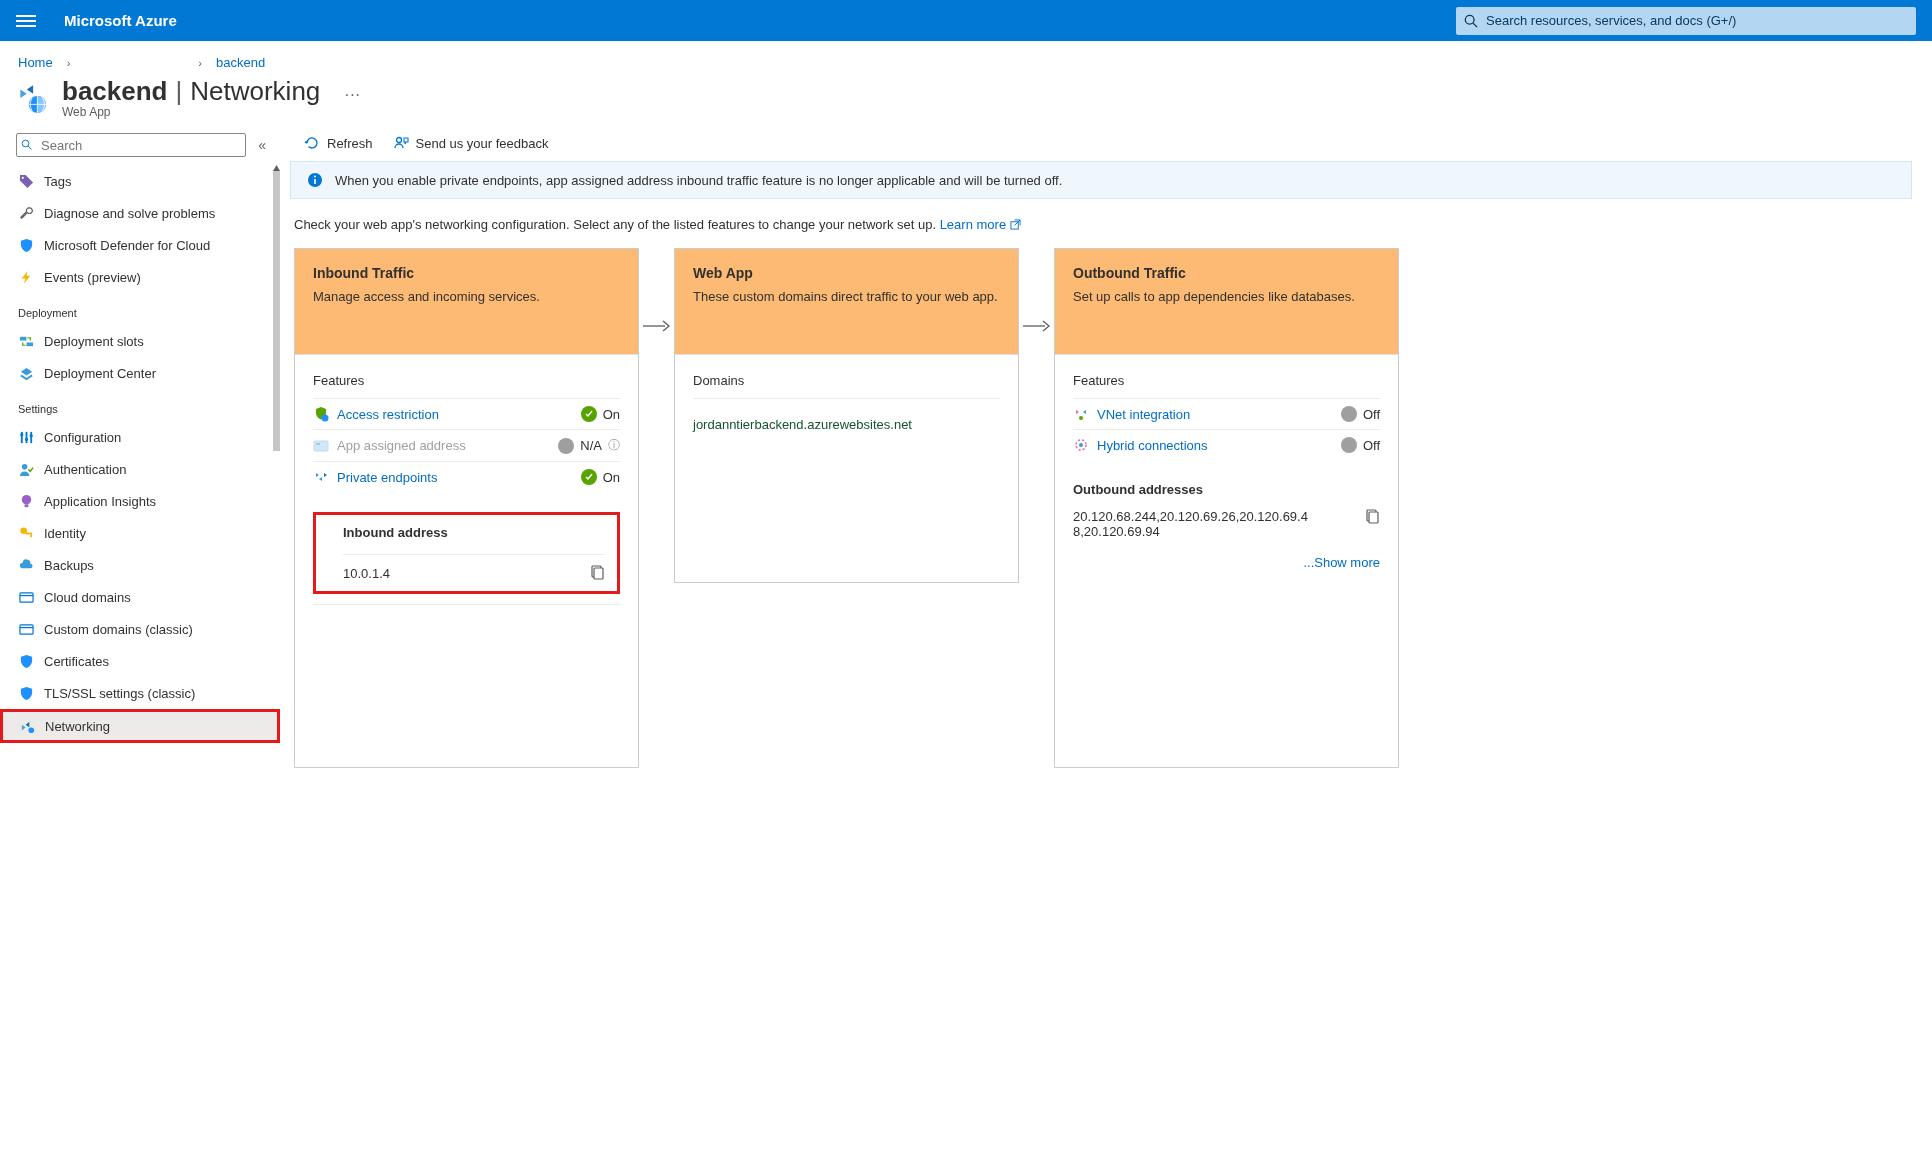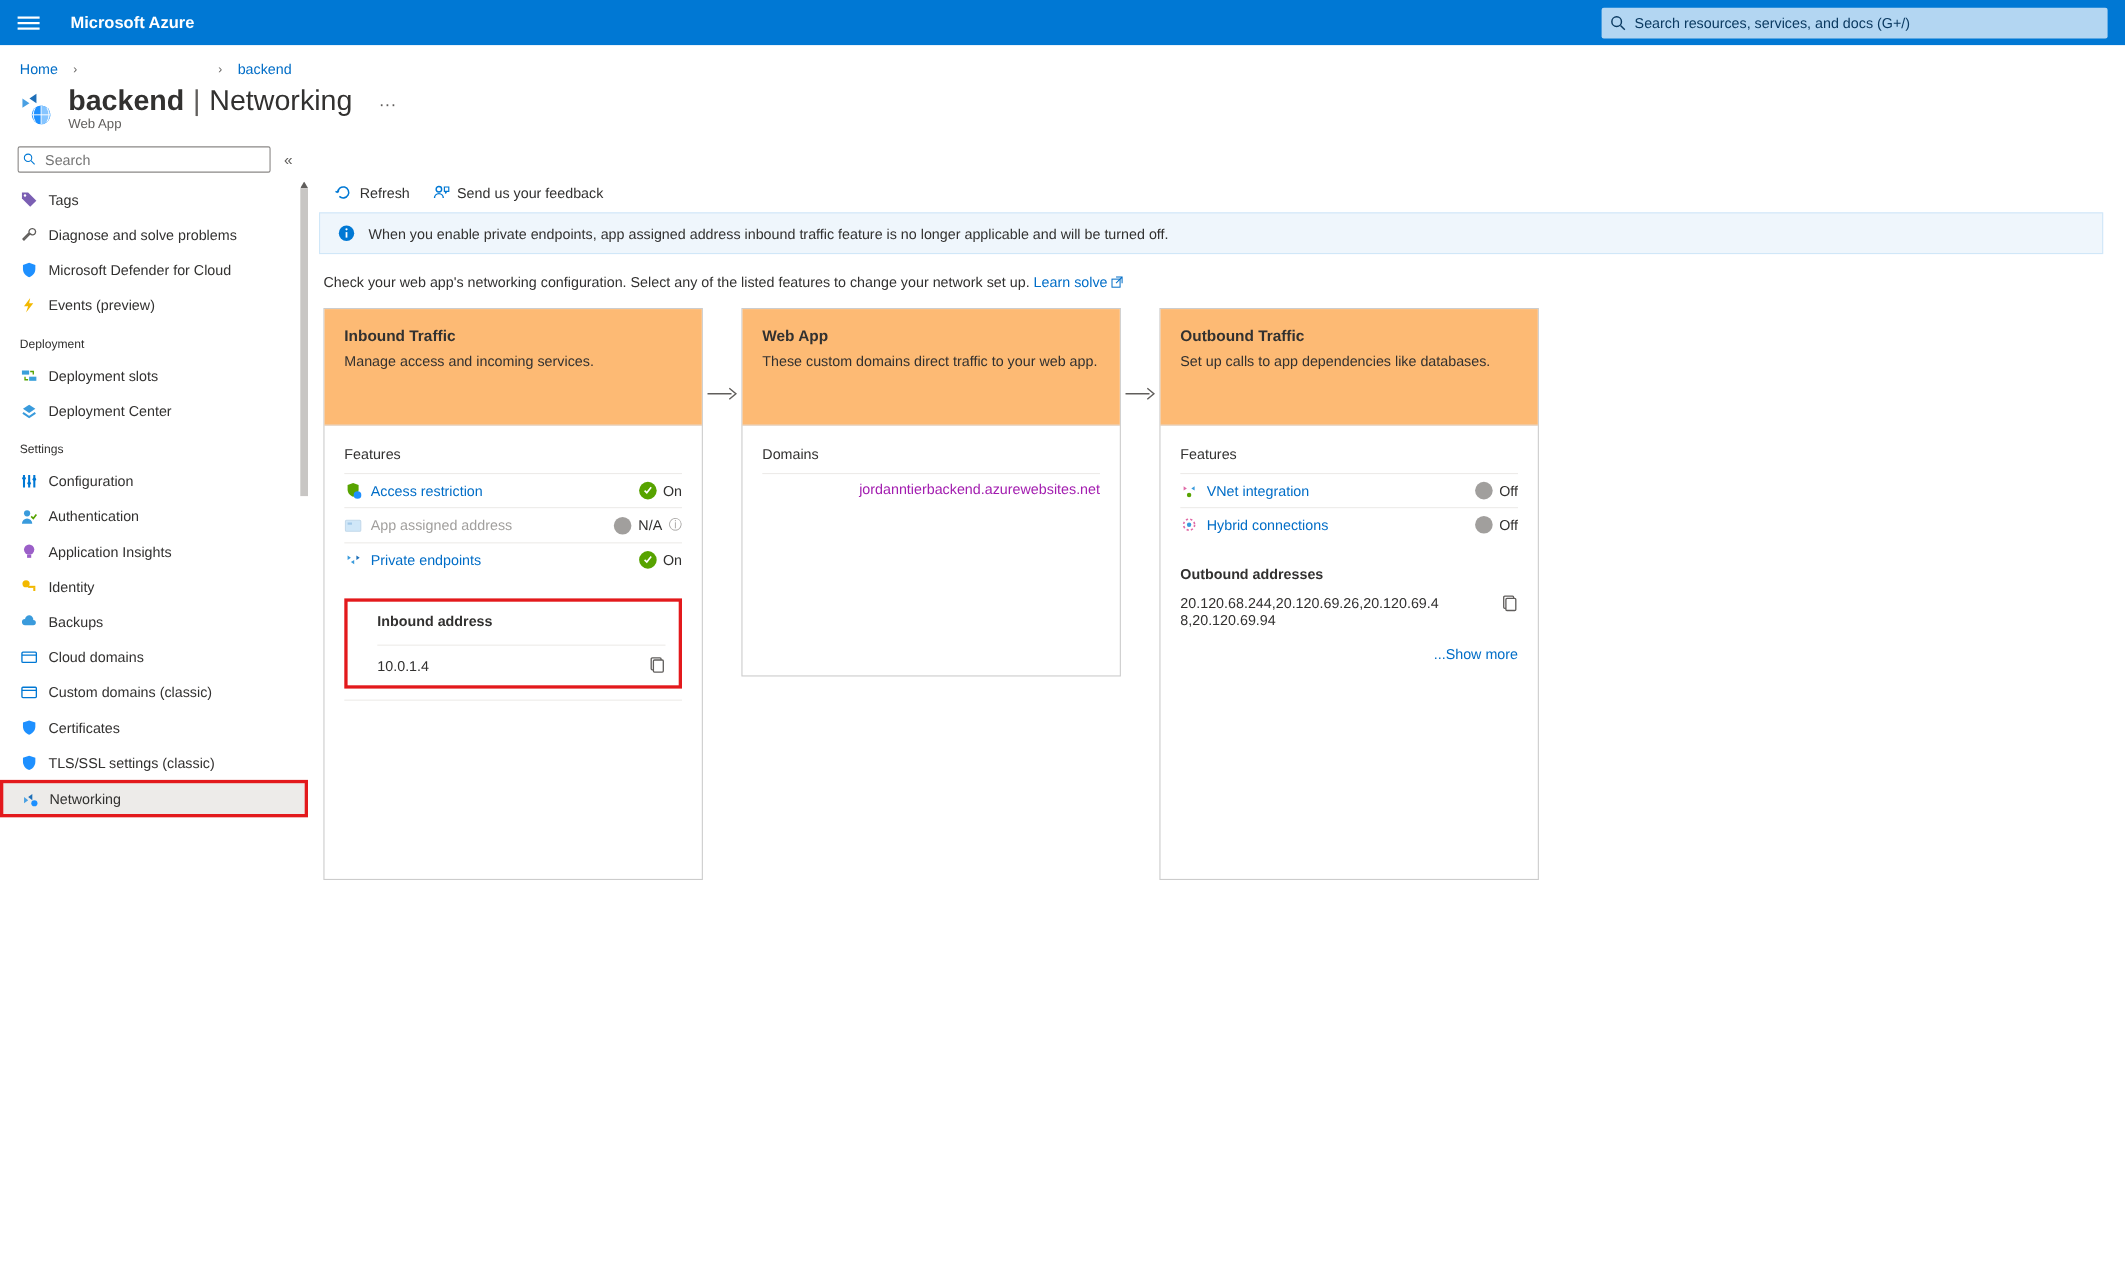--- a/index.html
+++ b/index.html
@@ -48,21 +48,21 @@
 .sidebar-scroll .thumb.up { top:-8px; height:8px; background:#f3f2f1; }
 
 .side-item { display:flex; align-items:center; gap:10px; padding: 8px 14px 8px 18px; cursor:pointer; font-size:13px; }
 .side-item.active { background:#edebe9; }
 .side-item .ic { width:16px; height:16px; display:flex; align-items:center; justify-content:center; }
 .side-section { font-weight:400; font-size:11px; padding: 14px 14px 6px 18px; }
 .red-box { border:3px solid #e3191c; }
 
 
 .toolbar { display:flex; align-items:center; gap:20px; padding: 12px 0 10px 24px; }
-.tool-btn { display:flex; align-items:center; gap:7px; cursor:pointer; font-size:13px; color:#323130;margin-top:32px; }
+.tool-btn { display:flex; align-items:center; gap:7px; cursor:pointer; font-size:13px; color:#323130; }
 
 
 .info-bar { background:#eff6fc; border:1px solid #d0e7f8; padding: 10px 16px; margin: 0 0 0 10px; display:flex; align-items:center; gap:12px; font-size:13px;text-align:center; }
 .info-bar .info-icon { color:#0078d4; }
 
 .intro { padding: 18px 0 16px 14px; font-size:13px; }
 .intro a { color:#006dc7; text-decoration:none; }
 
 
 .cards-row { display:flex; align-items:flex-start; gap:0; padding: 0 0 0 14px; }
@@ -79,21 +79,21 @@
 .feat-left .disabled { color:#a19f9d; }
 .feat-right { display:flex; align-items:center; gap:6px; font-size:13px; }
 .dot { width:16px; height:16px; border-radius:50%; display:flex; align-items:center; justify-content:center; }
 .dot.green { background:#57a300; }
 .dot.gray  { background:#a19f9d; }
 .dot svg { width:10px; height:10px; }
 .info-q { color:#a19f9d; font-size:12px; }
 
 .arrow-between { width:35px; display:flex; align-items:center; justify-content:center; padding-top:70px; }
 
-.domain-link { color:#a21caf; text-decoration:none; display:block; padding-top:6px; border-top:1px solid #edebe9;text-align:right; }
+.domain-link { color:#14532d; text-decoration:none; display:block; padding-top:18px; border-top:1px solid #edebe9; }
 
 .inbound-box { border:3px solid #e3191c; padding: 10px 12px 10px 27px; margin-top: 20px; }
 .inbound-box h4 { font-size:13px; font-weight:600; margin-bottom:14px; }
 .addr-row { display:flex; align-items:center; justify-content:space-between; border-top:1px solid #edebe9; padding-top:10px; margin-top:8px; }
 .copy-icon { cursor:pointer; }
 
 .outbound-addr { margin-top: 22px; }
 .outbound-addr h4 { font-size:13px; font-weight:600; margin-bottom:12px; }
 .outbound-val { display:flex; justify-content:space-between; align-items:flex-start; font-size:13px; }
 .show-more { text-align:right; margin-top:16px; }
@@ -350,21 +350,21 @@
         <svg width="16" height="16" viewBox="0 0 16 16">
             <circle cx="8" cy="8" r="7" fill="#0078d4"></circle>
             <rect x="7.2" y="7" width="1.6" height="5" fill="#fff"></rect>
             <circle cx="8" cy="4.5" r="1" fill="#fff"></circle>
           </svg>
       </span>
       <span>When you enable private endpoints, app assigned address inbound traffic feature is no longer applicable and will be turned off.</span>
     </div>
 
     <div class="intro">
-      <span>Check your web app's networking configuration. Select any of the listed features to change your network set up. </span><a href="#"><span>Learn solve</span> <svg style="display:inline;vertical-align:-1px;" width="11" height="11" viewBox="0 0 12 12">
+      <span>Check your web app's networking configuration. Select any of the listed features to change your network set up. </span><a href="#"><span>Learn more</span> <svg style="display:inline;vertical-align:-1px;" width="11" height="11" viewBox="0 0 12 12">
             <rect x="1" y="3" width="8" height="8" fill="none" stroke="#006dc7" stroke-width="1"></rect>
             <path d="M5 1 h6 v6 M11 1 l-6 6" fill="none" stroke="#006dc7" stroke-width="1"></path>
           </svg></a>
     </div>
 
     <div class="cards-row">
 
       <div class="card card-tall">
         <div class="card-header">
           <h3>Inbound Traffic</h3>

